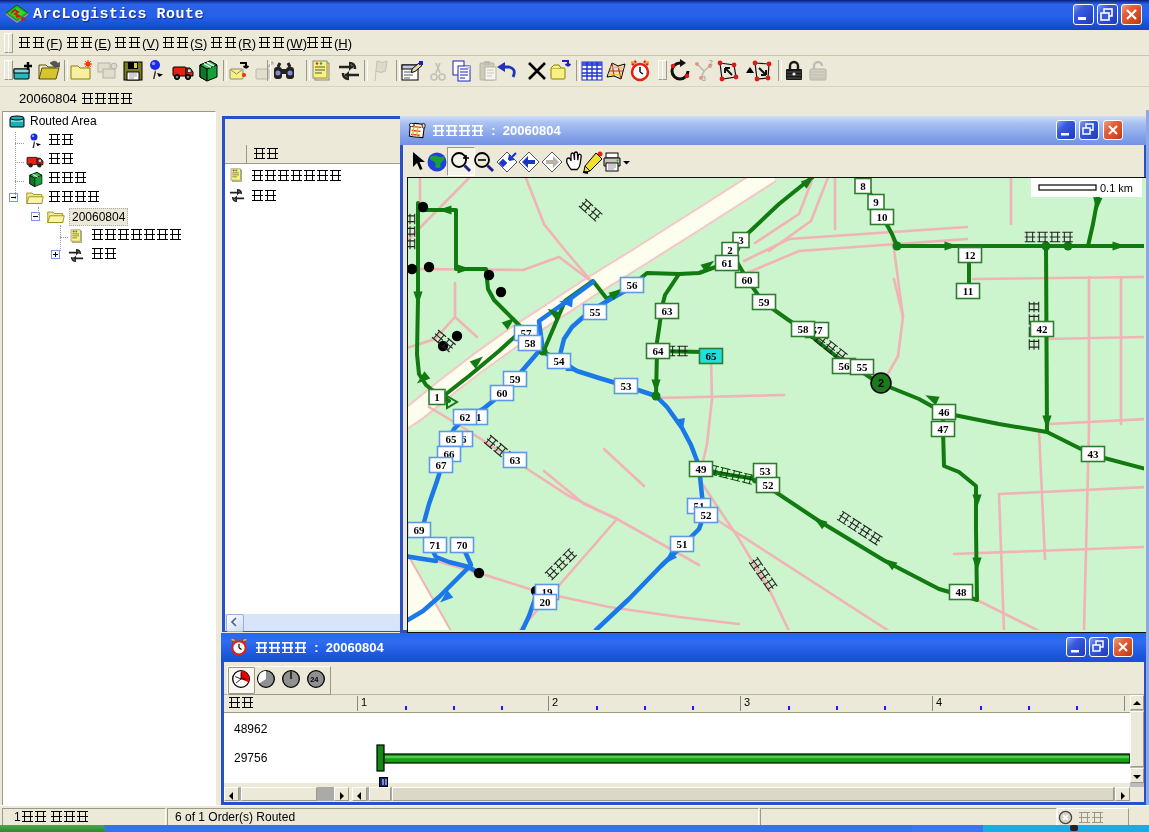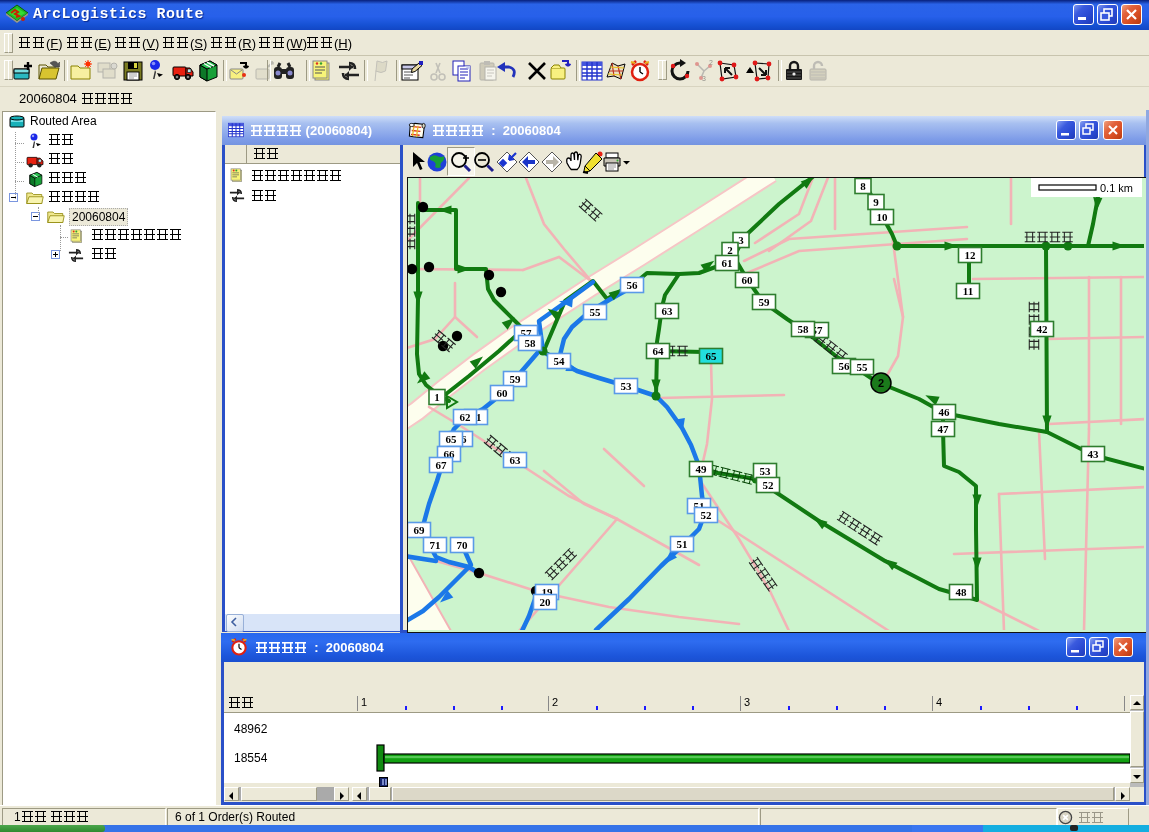--- a/index.html
+++ b/index.html
@@ -372,28 +372,20 @@
  <div class="abs" style="left:12px;top:20px;width:1px;height:67px;border-left:1px dotted #9a9a9a"></div>
  <div class="abs" style="left:12px;top:31px;width:9px;height:1px;border-top:1px dotted #9a9a9a"></div>
  <div class="abs" style="left:12px;top:50px;width:9px;height:1px;border-top:1px dotted #9a9a9a"></div>
  <div class="abs" style="left:12px;top:69px;width:9px;height:1px;border-top:1px dotted #9a9a9a"></div>
  <div class="abs" style="left:35px;top:95px;width:1px;height:8px;border-left:1px dotted #9a9a9a"></div>
  <div class="abs" style="left:57px;top:113px;width:1px;height:26px;border-left:1px dotted #9a9a9a"></div>
  <div class="abs" style="left:57px;top:125px;width:8px;height:1px;border-top:1px dotted #9a9a9a"></div>
 </div>
 
 <div class="win" id="listwin" style="left:222px;top:116px;width:184px;height:516px;border-top:3px solid #2a50c8;">
- <div class="wtitle lite" style="top:-3px">
-  <svg style="position:absolute;left:5px;top:5px" width="18" height="18" viewBox="0 0 24 24">
-        <rect x="2" y="3" width="20" height="18" fill="#fff" stroke="#2233cc"></rect>
-        <rect x="2" y="3" width="20" height="4" fill="#4455dd"></rect>
-        <path d="M7 3 v18 M12 3 v18 M17 3 v18 M2 10 h20 M2 14 h20 M2 17 h20" stroke="#2233cc" stroke-width="1.4"></path>
-      </svg>
-  <span style="position:absolute;left:28px;top:7px"><span class="cj b"></span><span class="cj b"></span><span class="cj b"></span><span class="cj b"></span> (20060804)</span>
- </div>
  <div class="abs" style="left:0;top:26px;width:178px;height:486px;background:#fff">
   <div class="abs" style="left:0;top:0;width:178px;height:18px;background:#ECE9D8;border-bottom:1px solid #9d9a84">
     <div class="abs" style="left:21px;top:0;width:1px;height:18px;background:#9d9a84"></div>
     <span style="position:absolute;left:28px;top:2px;font-size:12px"><span class="cj"></span><span class="cj"></span></span>
   </div>
   <svg class="abs" style="left:4px;top:22px" width="16" height="17" viewBox="0 0 24 24">
         <rect x="5" y="4" width="14" height="17" fill="#f8f060" stroke="#888"></rect>
         <rect x="3" y="2" width="14" height="17" fill="#f8f478" stroke="#888"></rect>
         <circle cx="7" cy="4.5" r="1.5" fill="#e03020"></circle>
         <circle cx="11" cy="4.5" r="1.5" fill="#30a030"></circle>
@@ -860,20 +852,41 @@
         </svg></div>
   <div class="swbtn blue" style="left:868px"><svg width="18" height="18">
           <rect x="6" y="3" width="7" height="6" fill="none" stroke="#fff" stroke-width="1.5"></rect>
           <rect x="3" y="7" width="7" height="6" fill="#3a5ade" stroke="#fff" stroke-width="1.5"></rect>
         </svg></div>
   <div class="swbtn red" style="left:892px"><svg width="18" height="18">
           <path d="M5 5 L13 13 M13 5 L5 13" stroke="#fff" stroke-width="2"></path>
         </svg></div>
  </div>
 
+ <div class="abs" style="left:0;top:28px;width:920px;height:30px;background:#ECE9D8;border-bottom:1px solid #b8b4a0">
+  <div class="abs" style="left:3px;top:2px;width:102px;height:27px;border:1px solid;border-color:#fff #9d9a84 #9d9a84 #fff"></div>
+      <div class="abs" style="left:4px;top:3px;width:25px;height:25px;background:#f8f6ee;border:1px solid #9d9a84;border-radius:1px"></div>
+  <svg class="abs" style="left:7px;top:5px" width="20" height="20" viewBox="0 0 24 24">
+        <circle cx="12" cy="12" r="10" fill="#fff" stroke="#000" stroke-width="1.6"></circle>
+        <path d="M12 12 L12 2 A10 10 0 0 1 21 16 Z" fill="#e80000"></path>
+        <path d="M12 12 L12 4 M12 12 L18 12 M12 12 L6 17 M12 12 L5 9" stroke="#000"></path>
+      </svg>
+  <svg class="abs" style="left:32px;top:5px" width="20" height="20" viewBox="0 0 24 24">
+        <circle cx="12" cy="12" r="10" fill="#909090" stroke="#000" stroke-width="1.6"></circle>
+        <path d="M12 12 L12 2 A10 10 0 0 0 4 17 Z" fill="#fff"></path>
+      </svg>
+  <svg class="abs" style="left:57px;top:5px" width="20" height="20" viewBox="0 0 24 24">
+        <circle cx="12" cy="12" r="10" fill="#909090" stroke="#000" stroke-width="1.6"></circle>
+        <path d="M12 12 L12 3" stroke="#000" stroke-width="1.6"></path>
+      </svg>
+  <svg class="abs" style="left:82px;top:5px" width="20" height="20" viewBox="0 0 24 24">
+        <circle cx="12" cy="12" r="10" fill="#909090" stroke="#000" stroke-width="1.6"></circle>
+        <text x="5" y="16" font-size="9" font-weight="bold" fill="#000">24</text>
+      </svg>
+ </div>
 
  <div class="abs" style="left:0;top:59px;width:906px;height:17px;background:#ECE9D8;border-bottom:1px solid #9d9a84">
    <span style="position:absolute;left:4px;top:1px;font-size:12px"><span class="cj"></span><span class="cj"></span></span>
    <svg class="abs" style="left:0;top:0" width="906" height="17">
      <path d="M133.5 1 V16 M324.5 1 V16 M516.5 1 V16 M708.5 1 V16 M900.5 1 V16" stroke="#888" stroke-width="1"></path>
      <g fill="#1a1aff">
       <rect x="181" y="11" width="2" height="4"></rect>
           <rect x="229" y="11" width="2" height="4"></rect>
           <rect x="277" y="11" width="2" height="4"></rect>
       <rect x="372" y="11" width="2" height="4"></rect>
@@ -890,21 +903,21 @@
       <text x="137" y="11">1</text>
           <text x="328" y="11">2</text>
           <text x="520" y="11">3</text>
           <text x="712" y="11">4</text>
      </g>
    </svg>
  </div>
 
  <div class="abs" style="left:0;top:77px;width:906px;height:70px;background:#fff;font-size:12px">
    <span style="position:absolute;left:10px;top:9px">48962</span>
-   <span style="position:absolute;left:10px;top:38px">18554</span>
+   <span style="position:absolute;left:10px;top:38px">29756</span>
    <svg class="abs" style="left:0;top:0" width="906" height="70">
      <rect x="153" y="32" width="7" height="26" fill="#118a11" stroke="#000" stroke-width="1.2"></rect>
      <rect x="160" y="41" width="746" height="9" fill="#11a011" stroke="#000" stroke-width="1.2"></rect>
      <rect x="161" y="43" width="744" height="2.2" fill="#55c855"></rect>
    </svg>
  </div>
 
  <div class="abs" style="left:155px;top:141px;width:9px;height:10px;background:#16246e;border:1px solid #000;box-sizing:border-box">
    <div class="abs" style="left:2px;top:1px;width:1.5px;height:6px;background:#7a8ac8"></div>
    <div class="abs" style="left:5px;top:1px;width:1.5px;height:6px;background:#7a8ac8"></div>

